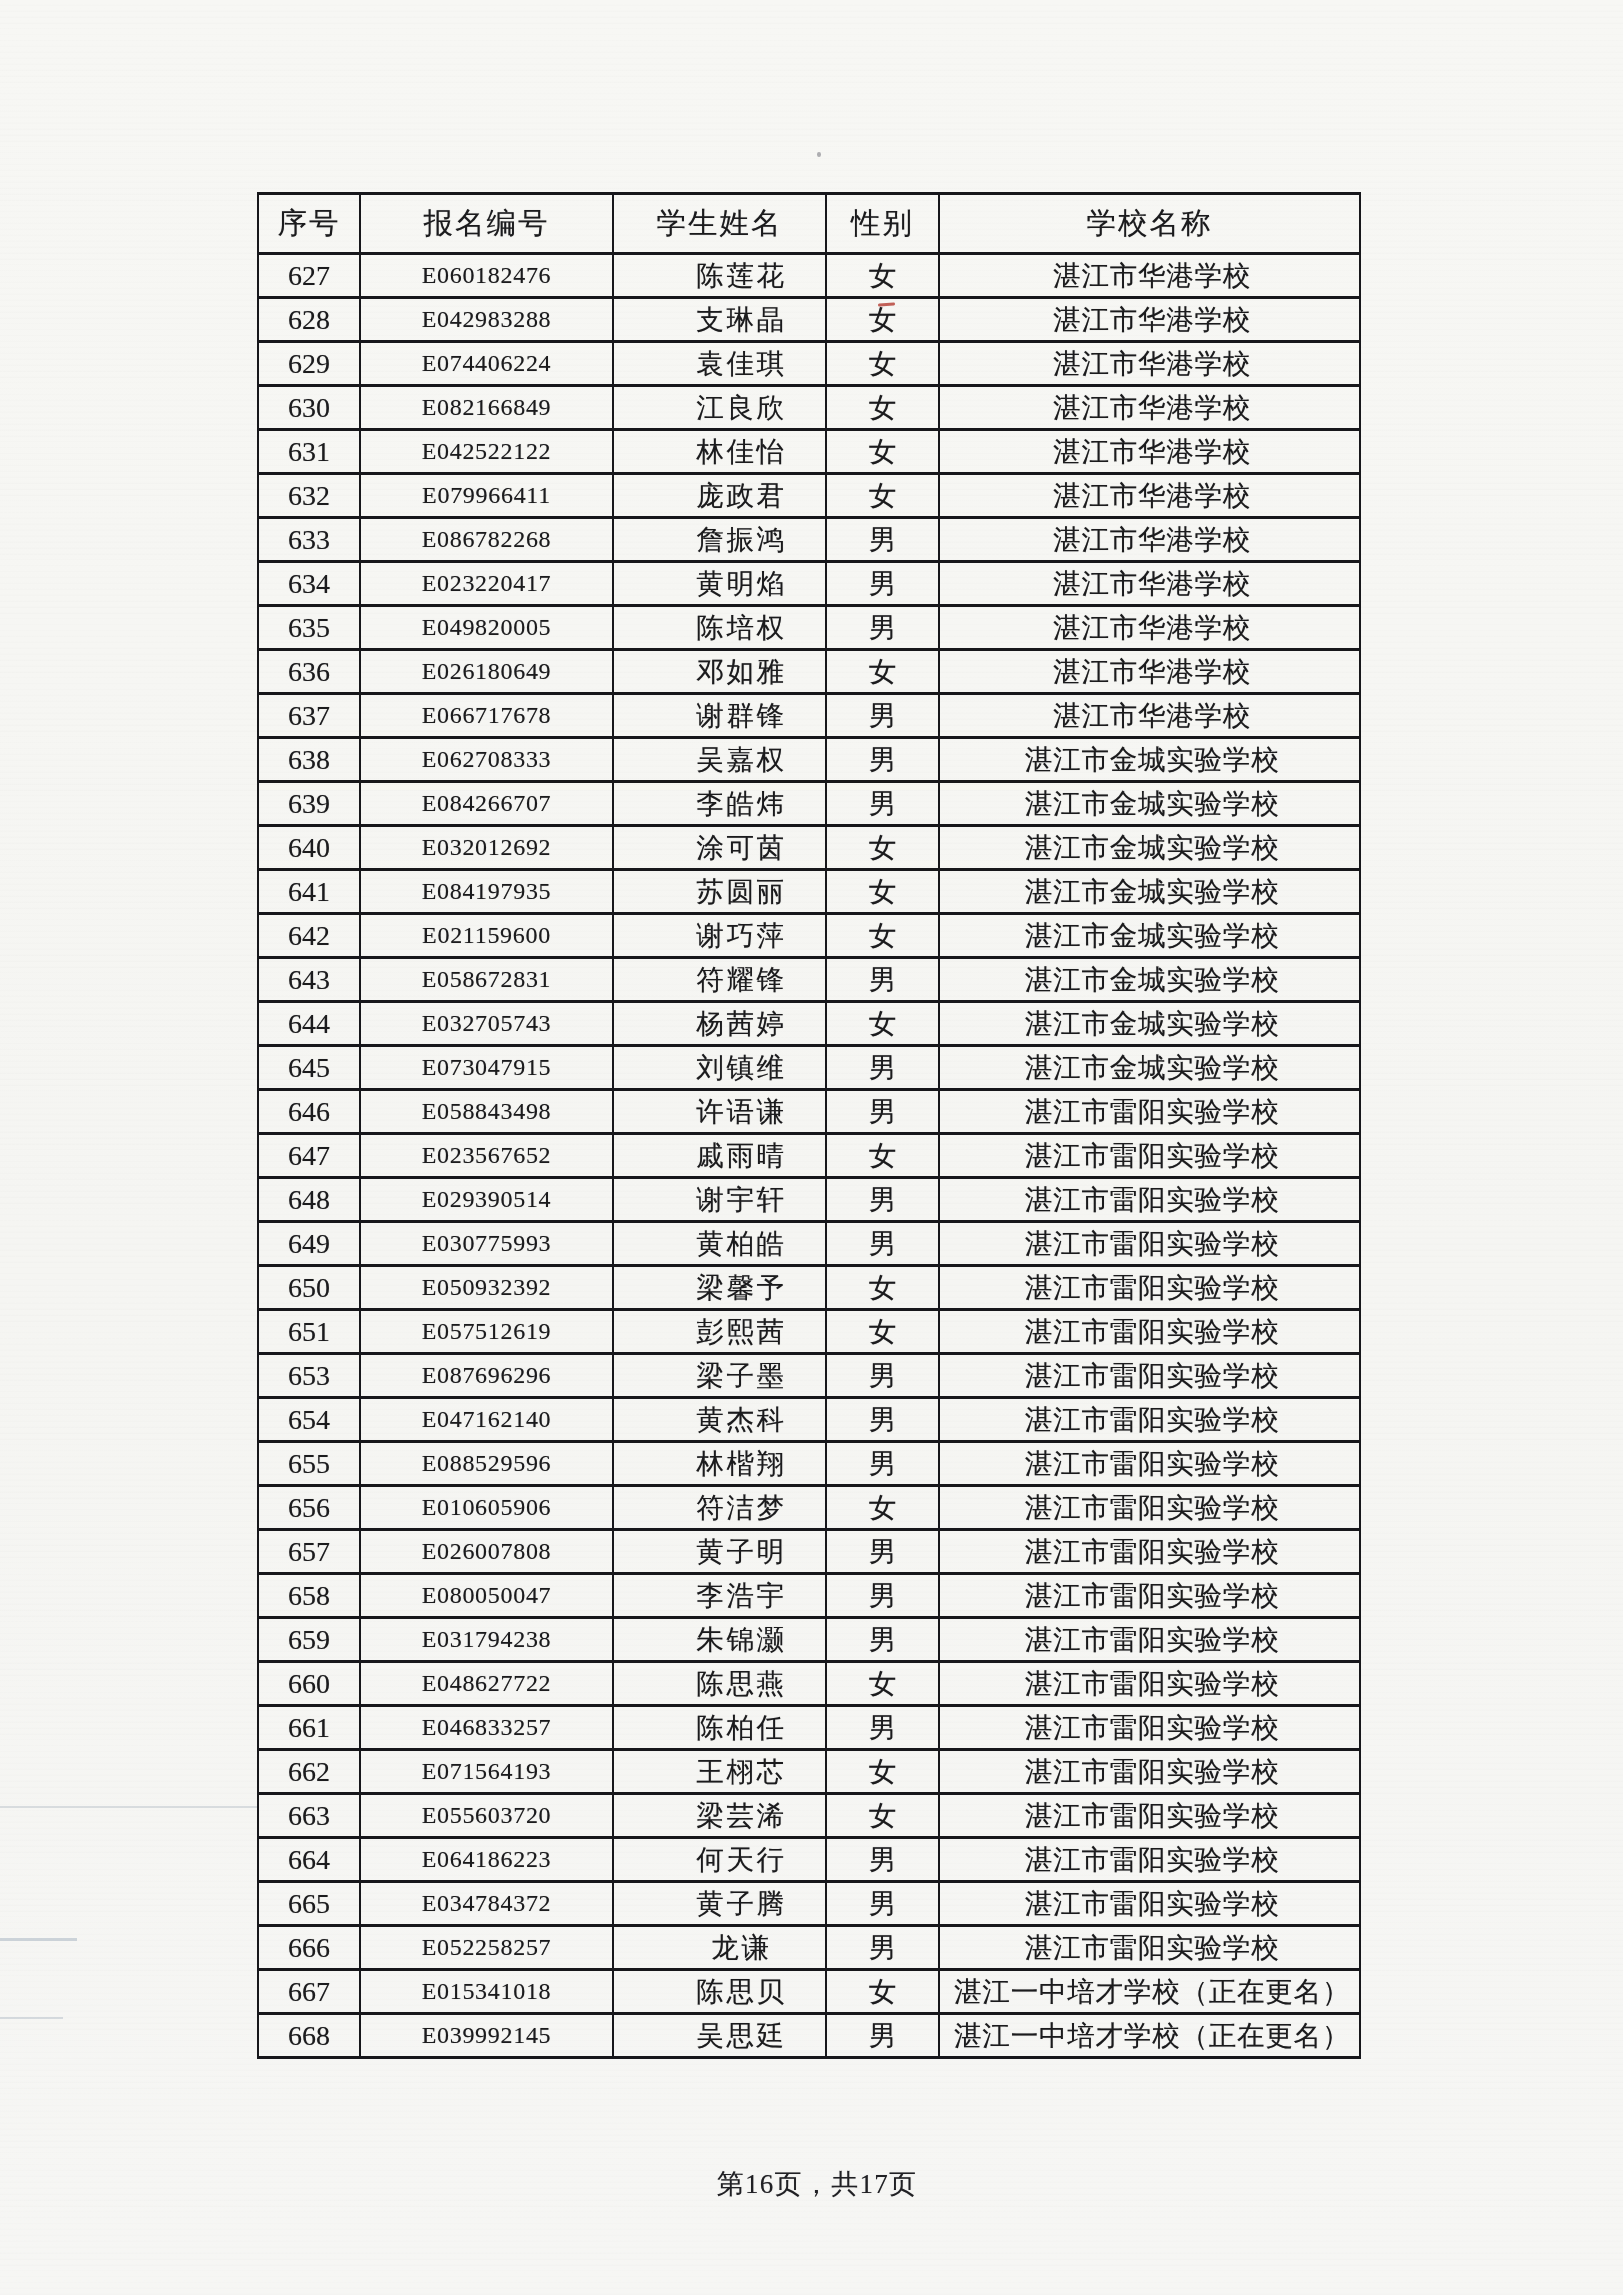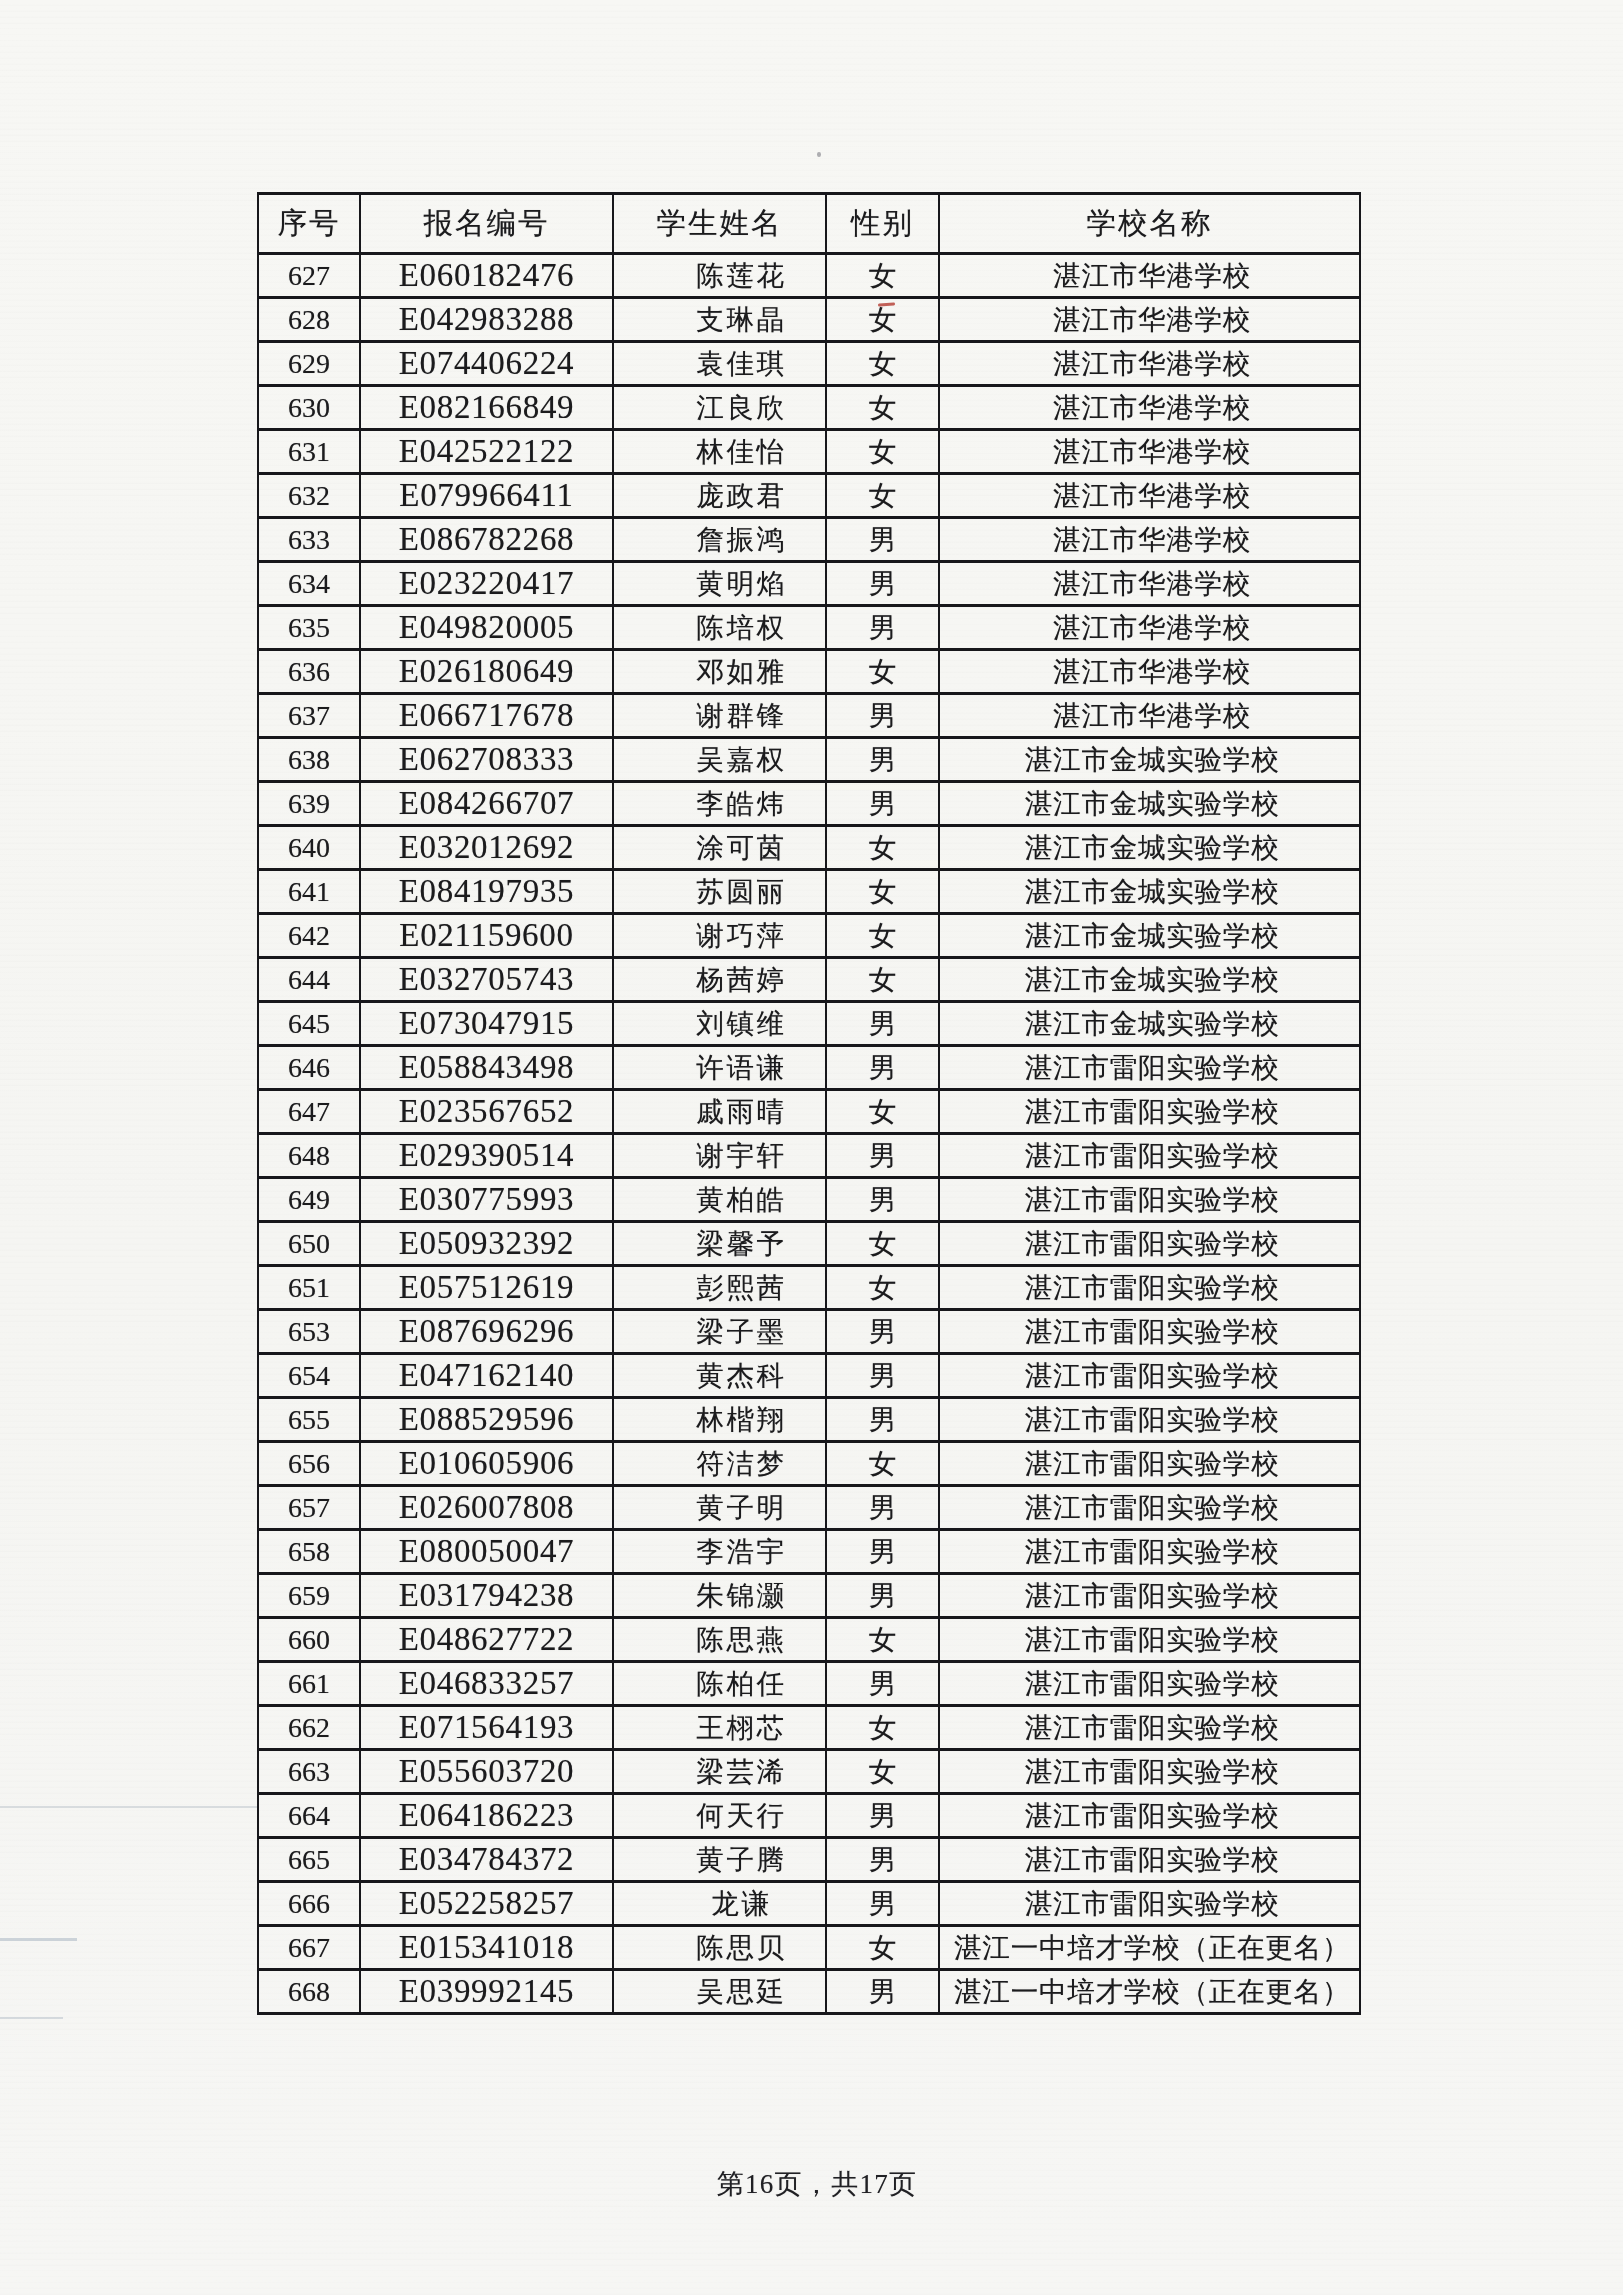--- a/index.html
+++ b/index.html
@@ -39,21 +39,21 @@
     font-weight:normal;
     padding:0;
     overflow:hidden;
     white-space:nowrap;
     text-shadow:0 0 0.7px rgba(20,20,25,0.45);
   }
   thead tr{height:60px;}
   tbody tr{height:44px;}
   th{font-size:29.5px;letter-spacing:2px;}
   td{font-size:27.6px;}
-  td.reg{font-size:33px;letter-spacing:0.7px;}
+  td.reg{font-size:24px;letter-spacing:0.7px;}
   td.serial{font-size:28px;}
   td.name{letter-spacing:2.6px;padding-left:44px;}
   td.school{text-align:center;padding-left:5.3px;letter-spacing:0.7px;}
   .footer{
     position:absolute;
     left:16px;top:2166px;
     width:1602px;
     text-align:center;
     font-size:27px;
     letter-spacing:1.3px;
@@ -201,20 +201,27 @@
           <td class="school">湛江市金城实验学校</td>
         </tr>
         <tr>
           <td class="serial">642</td>
           <td class="reg">E021159600</td>
           <td class="name">谢巧萍</td>
           <td class="gender">女</td>
           <td class="school">湛江市金城实验学校</td>
         </tr>
         <tr>
+          <td class="serial">643</td>
+          <td class="reg">E058672831</td>
+          <td class="name">符耀锋</td>
+          <td class="gender">男</td>
+          <td class="school">湛江市金城实验学校</td>
+        </tr>
+        <tr>
           <td class="serial">644</td>
           <td class="reg">E032705743</td>
           <td class="name">杨茜婷</td>
           <td class="gender">女</td>
           <td class="school">湛江市金城实验学校</td>
         </tr>
         <tr>
           <td class="serial">645</td>
           <td class="reg">E073047915</td>
           <td class="name">刘镇维</td>

